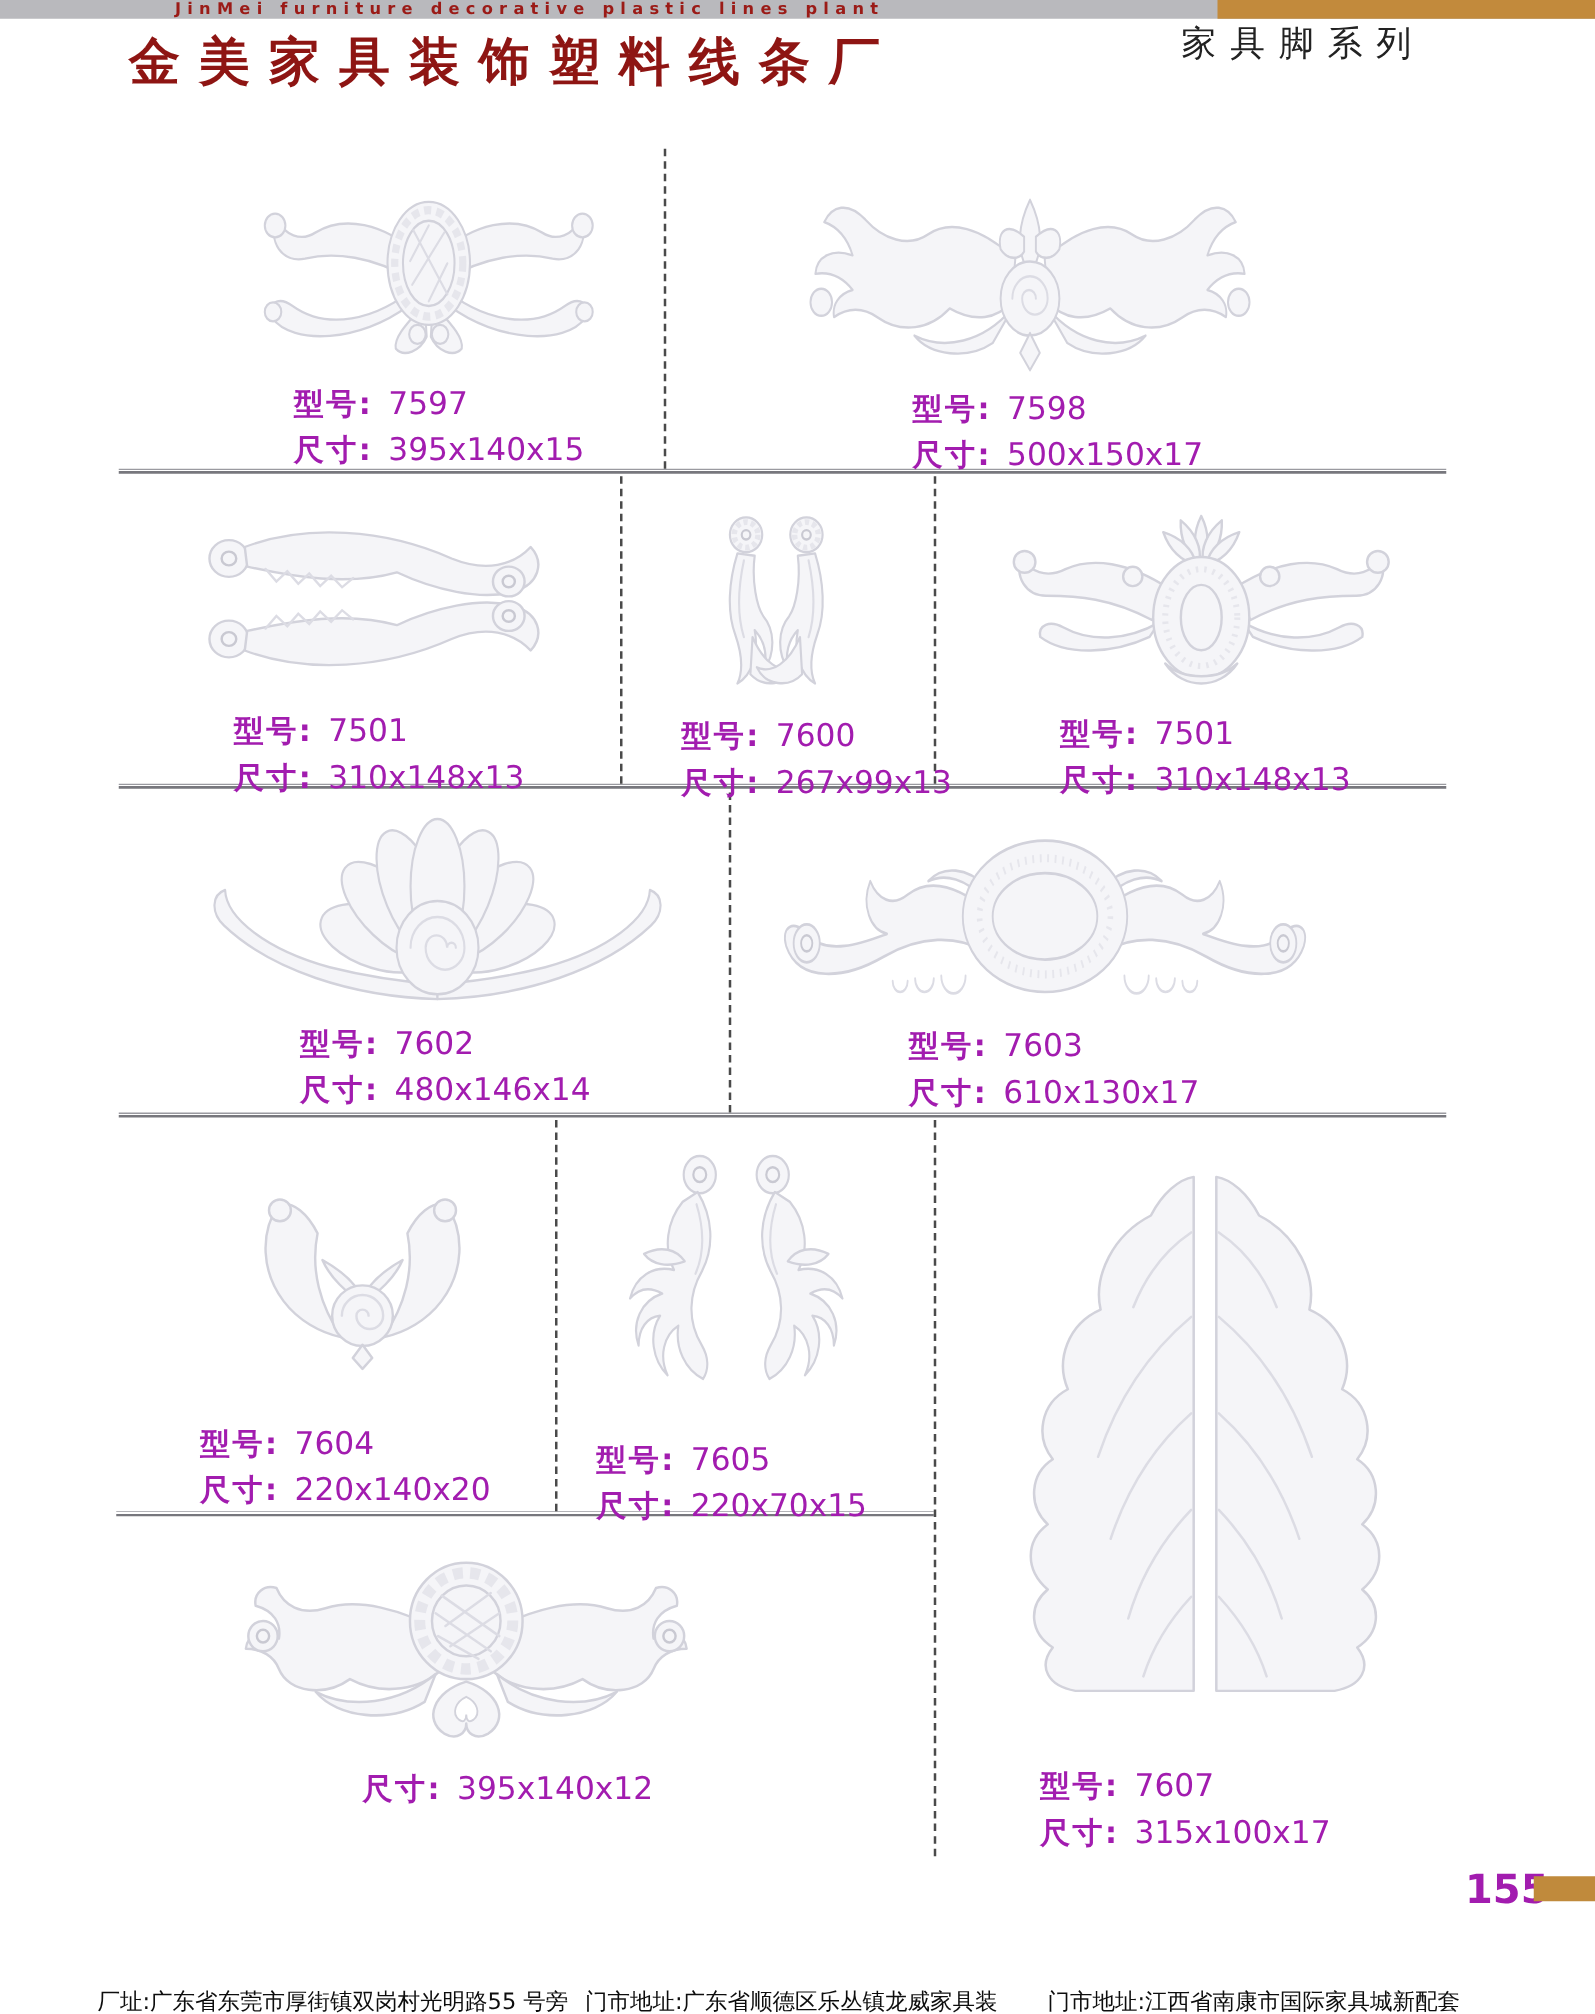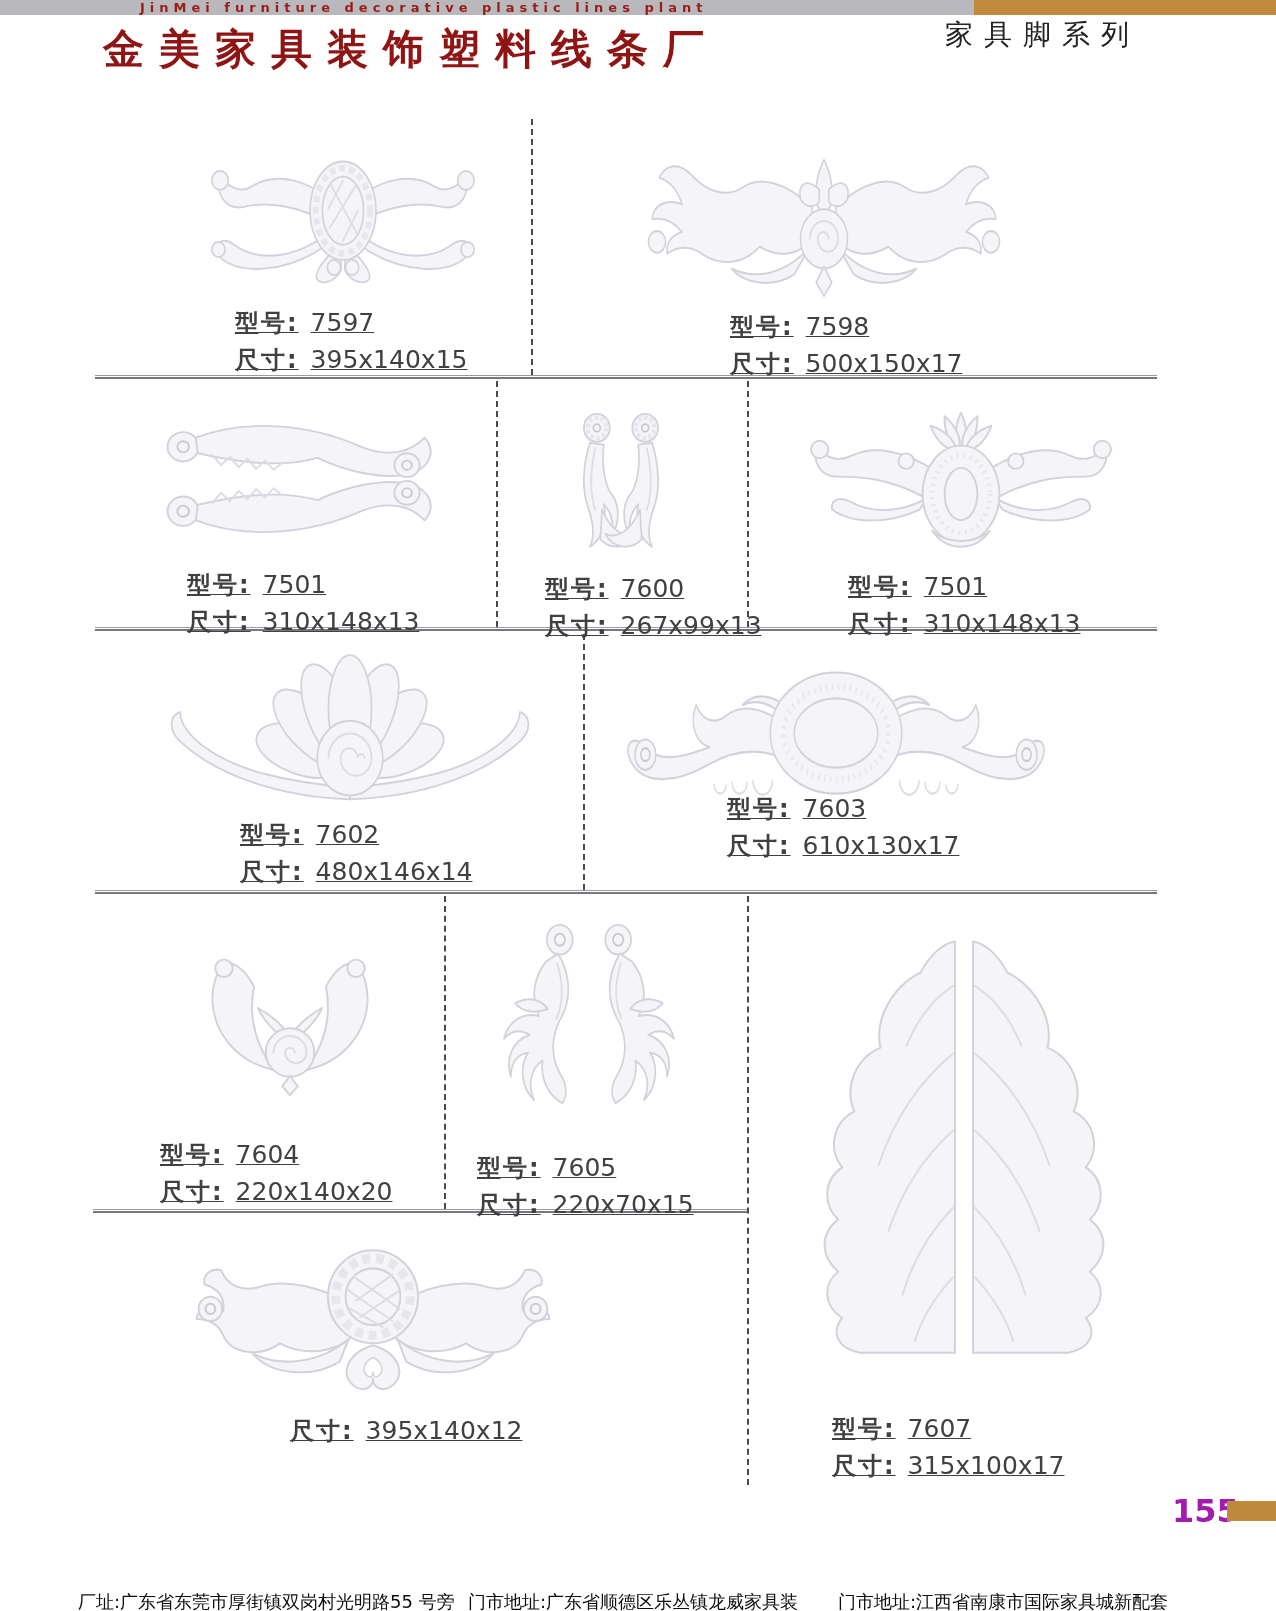--- a/index.html
+++ b/index.html
@@ -22,21 +22,21 @@
   .vdash{position:absolute;width:0;border-left:2px dashed #4a4a4a;}
 
   
   .orn{position:absolute;}
   .orn svg{width:100%;height:100%;overflow:visible;display:block;}
   .o-fill{fill:#f5f5f8;stroke:#d2d2db;stroke-width:2;stroke-linejoin:round;}
   .o-line{fill:none;stroke:#dcdce4;stroke-width:2;stroke-linecap:round;}
   .o-bead{fill:none;stroke:#e6e6ec;}
   .o-dark{fill:none;stroke:#c9c9d2;stroke-width:2;}
 
-  .prod-label{position:absolute;white-space:nowrap;line-height:34px;color:#404040;text-decoration:underline;}
+  .prod-label{position:absolute;white-space:nowrap;line-height:34px;color:#a21caf;}
   .prod-label .cjk{font-weight:bold;font-size:24px;letter-spacing:2px;}
   .prod-label .num{font-size:25px;margin-left:12px;}
 
   
   .page-number{position:absolute;left:1172px;top:1492px;font-size:32px;font-weight:bold;color:#a21caf;}
   .corner-block{position:absolute;left:1227px;top:1501px;width:49px;height:20px;background:#c08a3c;}
   .footer-col{position:absolute;top:1542px;font-size:18px;line-height:24px;color:#0d0d0d;
         white-space:pre-wrap;}
   .footer-col .fline{white-space:pre;}
   .fc1{left:78px;width:395px;}
@@ -232,21 +232,21 @@
           <path class="o-fill" d="M368,50 C390,34 412,30 430,36 C414,24 388,26 368,40 Z"></path>
         </g>
           </defs>
         <use href="#g7603"></use>
         <use href="#g7603" transform="translate(610,0) scale(-1,1)"></use>
         <ellipse class="o-fill" cx="305" cy="62" rx="88" ry="56"></ellipse>
         <ellipse class="o-bead" cx="305" cy="62" rx="70" ry="43" stroke-width="6" stroke-dasharray="2 6"></ellipse>
         <ellipse class="o-fill" cx="305" cy="62" rx="56" ry="32"></ellipse>
       </svg>
     </div>
-    <div class="prod-label" style="left:727px;top:792px;">
+    <div class="prod-label" style="left:727px;top:820px;">
       <div><span class="cjk">型号:</span><span class="num">7603</span></div>
       <div><span class="cjk">尺寸:</span><span class="num">610x130x17</span></div>
     </div>
   </div>
 
   <div>
     <div class="orn" style="left:188px;top:948px;width:204px;height:150px;">
       <svg viewBox="0 0 210 155" preserveAspectRatio="none">
         <defs>
             <g id="g7604">

